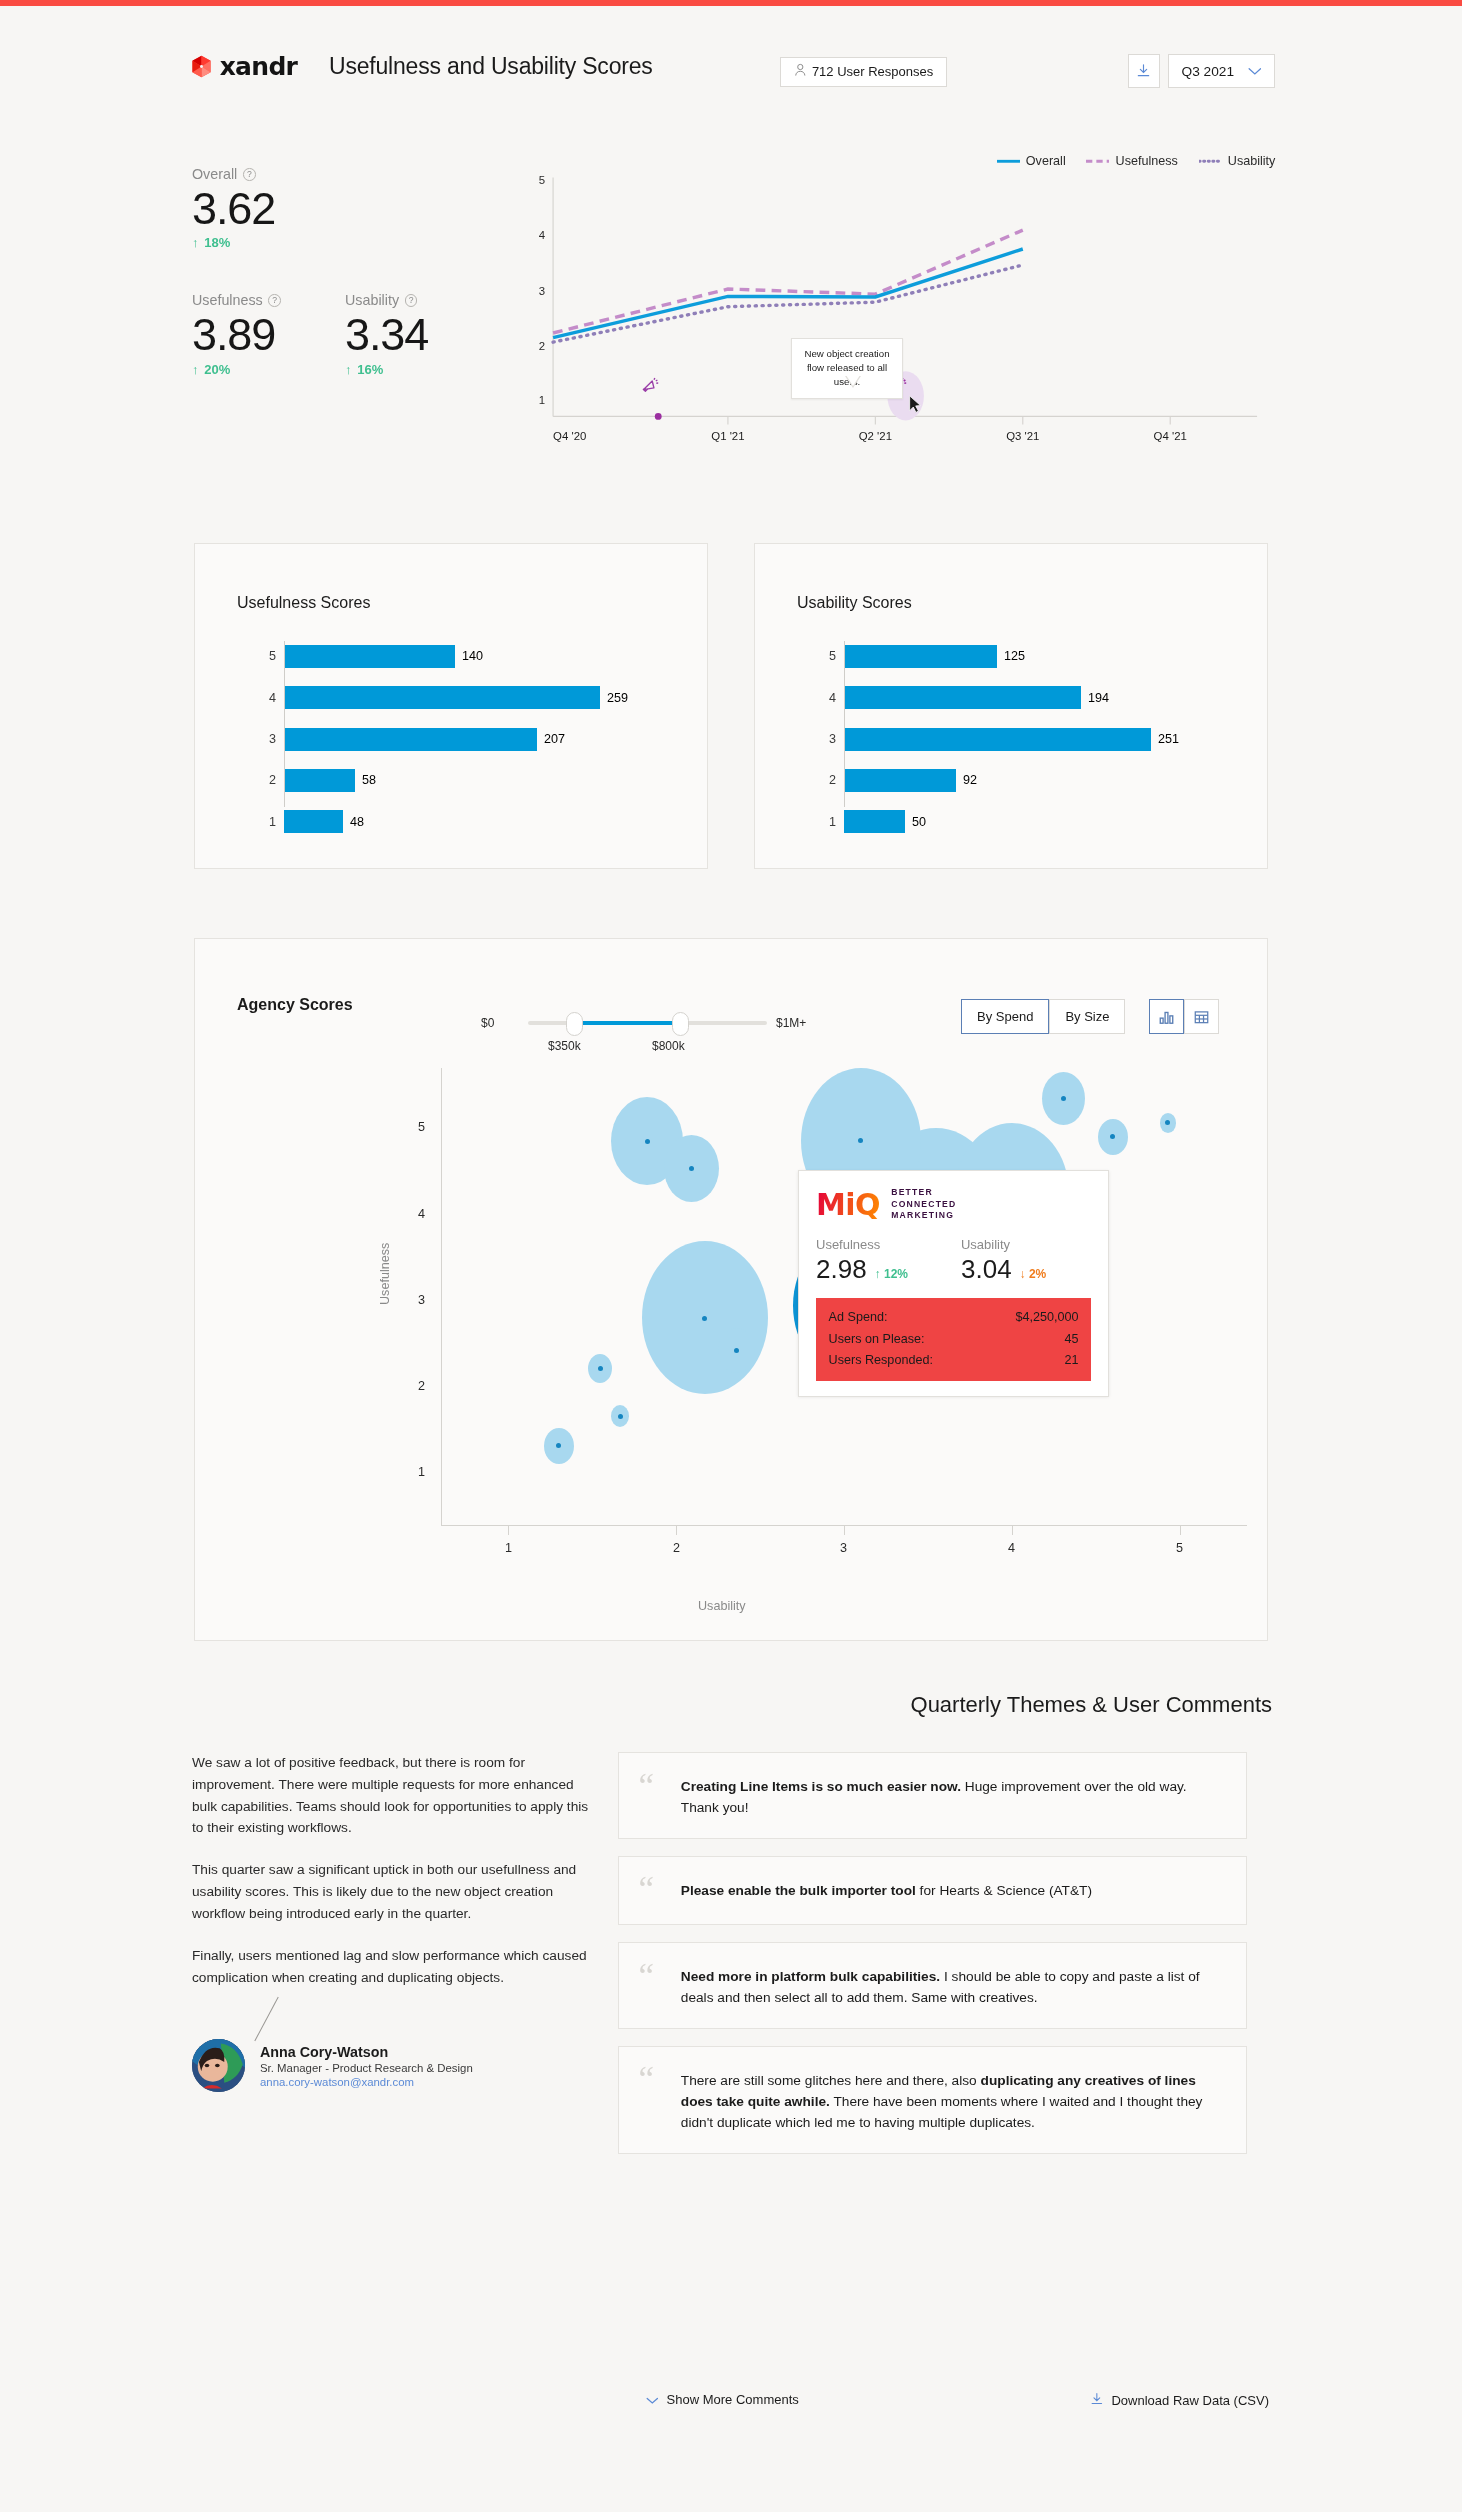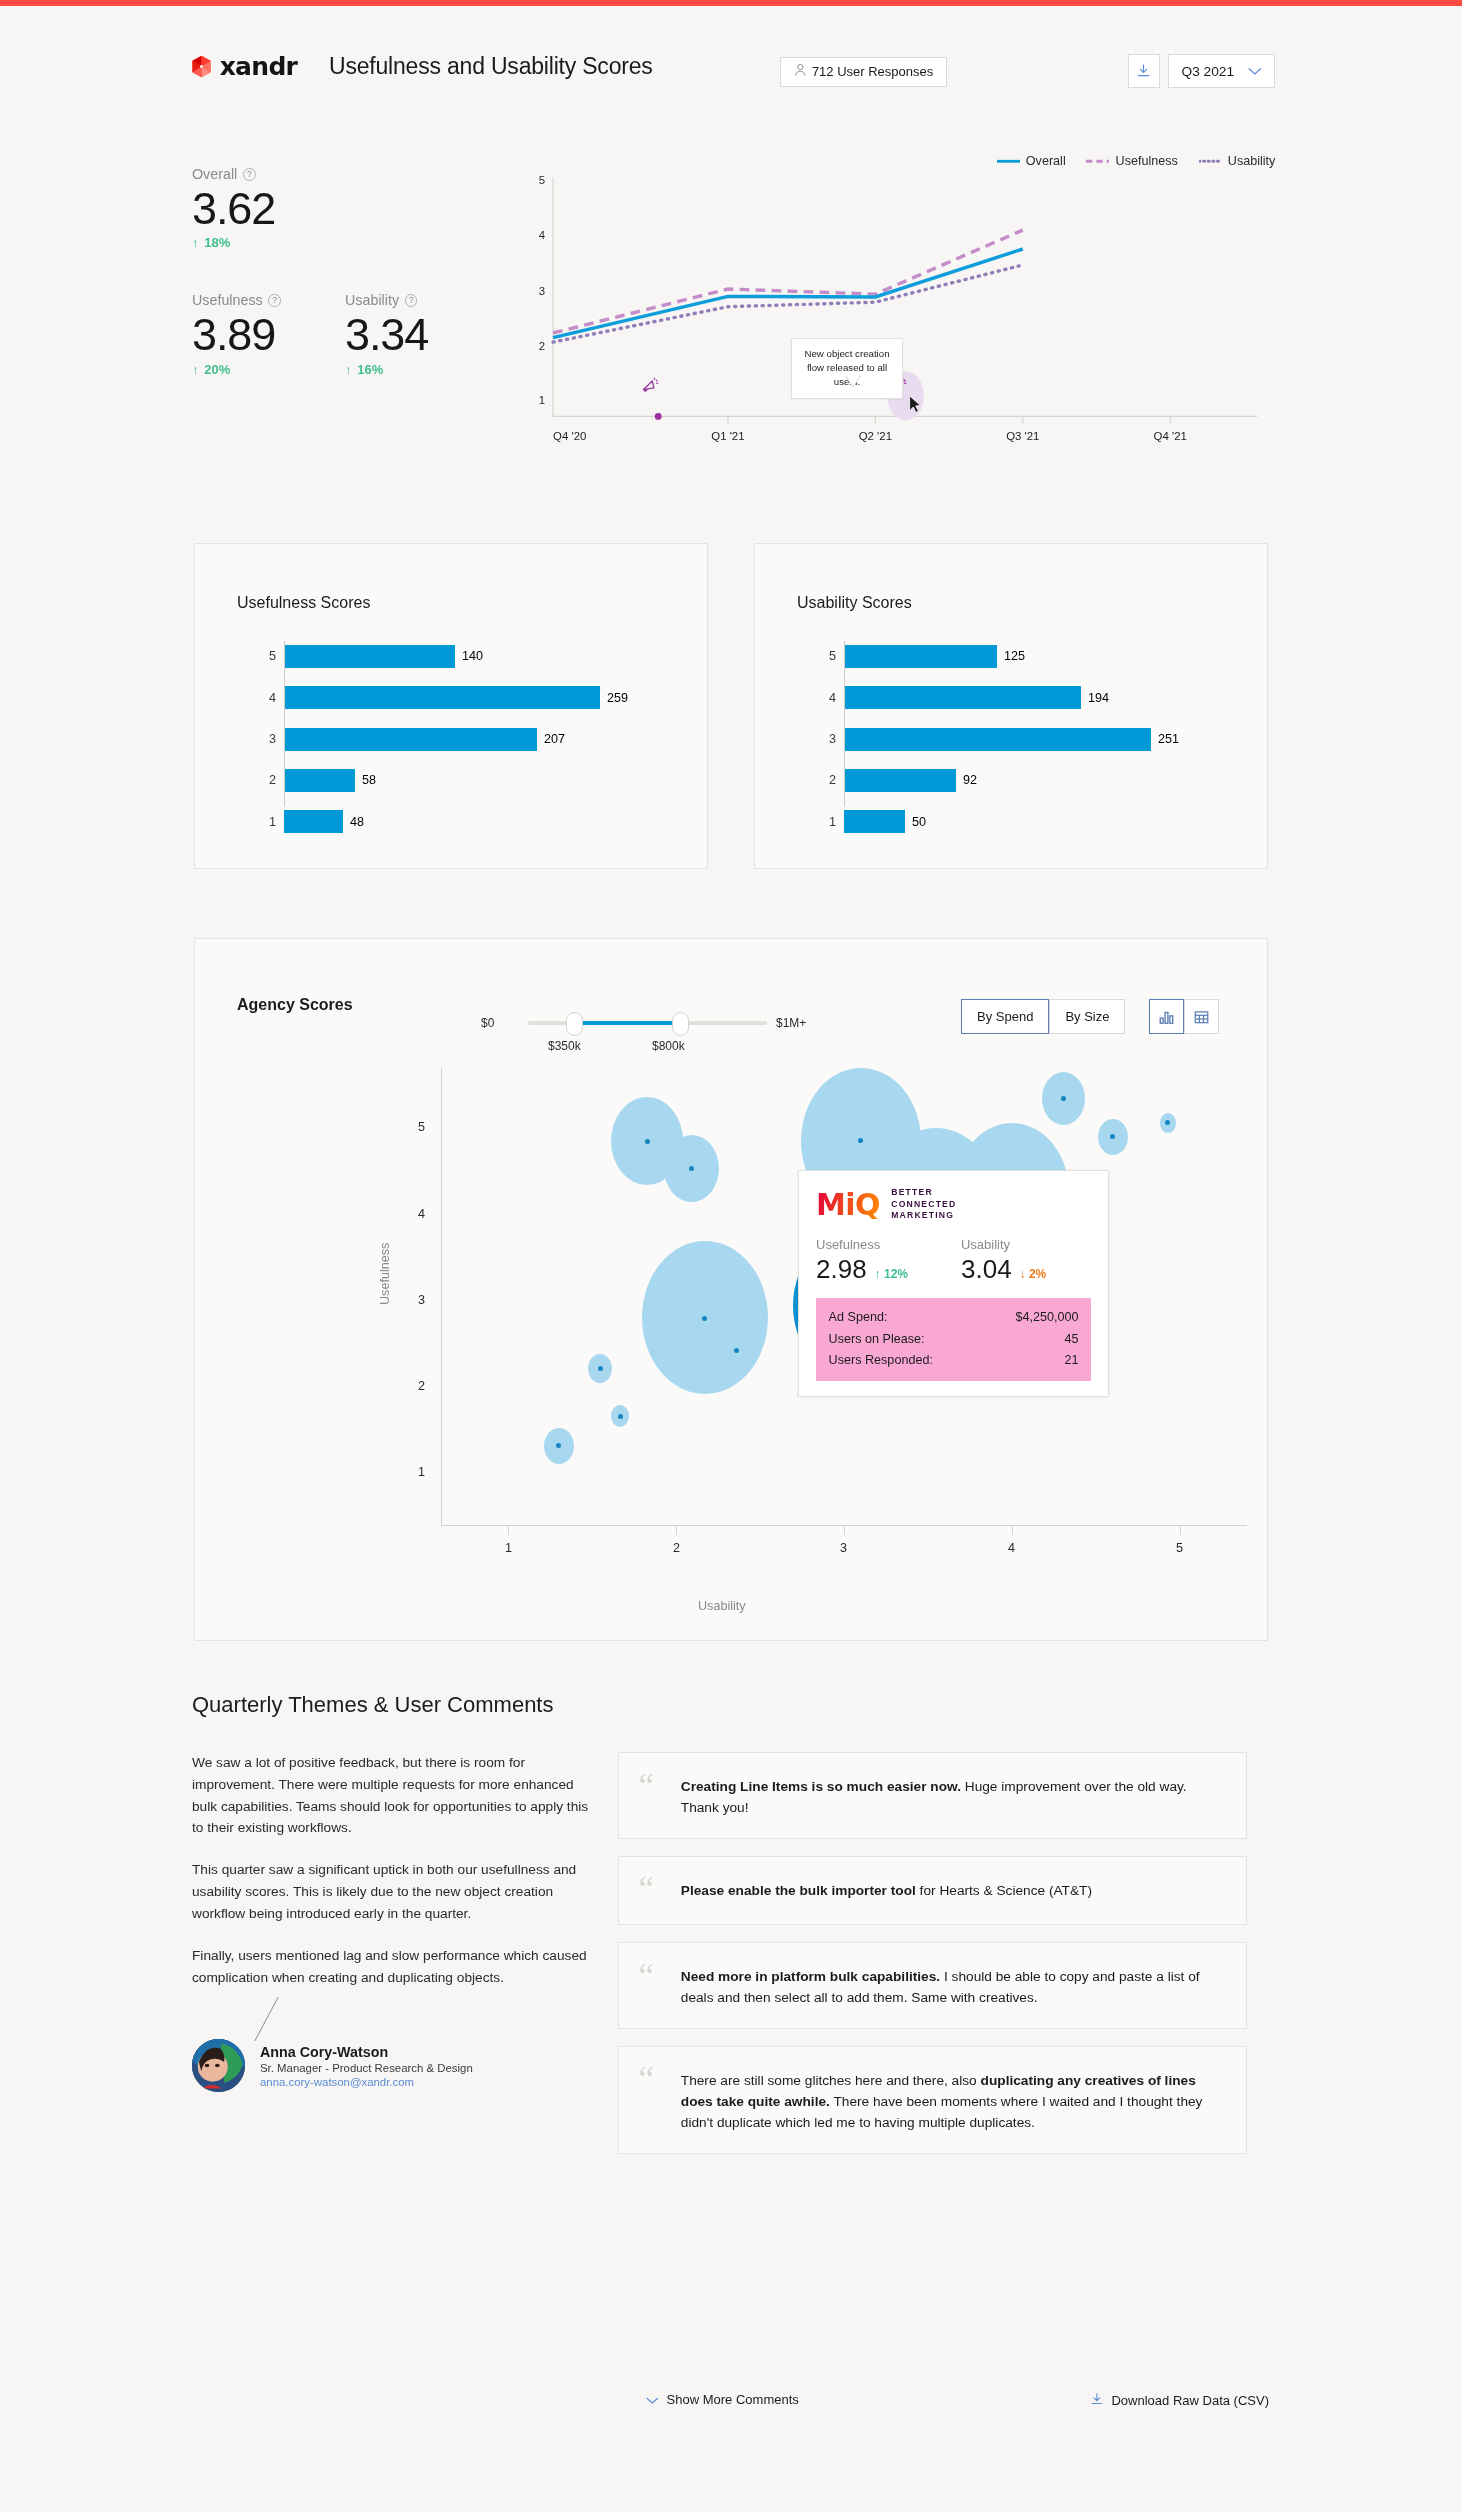--- a/index.html
+++ b/index.html
@@ -95,26 +95,26 @@
   }
   .tip-logo { display:flex; align-items:center; gap:11.4px; margin-bottom:15px; }
   .miq { font-size:30px; font-weight:800; letter-spacing:-0.6px; line-height:1;
     background: linear-gradient(100deg,#e4003a 0%,#f0461f 45%,#ff8a00 100%);
     -webkit-background-clip:text; background-clip:text; color:transparent; font-family:"DejaVu Sans", sans-serif;}
   .miq-tag { font-size:8.6px; line-height:1.35; letter-spacing:1.2px; color:#3a1040; font-weight:700; }
   .tip-cols { display:flex; gap:53px; }
   .tip-lbl { font-size:13px; color:#8a8a8a; margin-bottom:2.3px; }
   .tip-val { font-size:26px; font-weight:300; display:flex; align-items:baseline; gap:8px; }
   .tip-pct { font-size:12px; font-weight:700; }
-  .tip-tbl { margin-top:12.6px; background:#f9a8d4; padding:9.1px 12.6px; }
+  .tip-tbl { margin-top:12.6px; background:#ef4444; padding:9.1px 12.6px; }
   .tip-tr { display:flex; justify-content:space-between; font-size:12.6px; line-height:1.72; color:#1b1b1b; }
 
   
   .themes { position:absolute; left:192px; top:1686px; width:1080px; }
-  .themes-h { font-size:22px; font-weight:400; color:#1b1b1b; }
+  .themes-h { font-size:22px; font-weight:400; color:#1b1b1b;text-align:right; }
   .themes-body { display:flex; gap:26px; margin-top:34px; }
   .themes-left { width: 400px; }
   .themes-left p { font-size:13.7px; line-height:1.58; color:#2a2a2a; margin-bottom:20.6px; }
   .author { display:flex; align-items:center; gap:15px; margin-top:51px; position:relative; }
   .avatar { width:53px;height:53px;border-radius:50%; overflow:hidden; position:relative; background:#2c4668; flex:none;}
   .a-name { font-size:14.3px; font-weight:700; }
   .a-role { font-size:11.4px; color:#3a3a3a; margin-top:2px; }
   .a-mail { font-size:11.4px; color:#5b8ad6; margin-top:1.7px; }
   .slash { position:absolute; left:74px; top:-45px; width:1.1px; height:50px; background:#9a9894; transform:rotate(28deg); }
 

